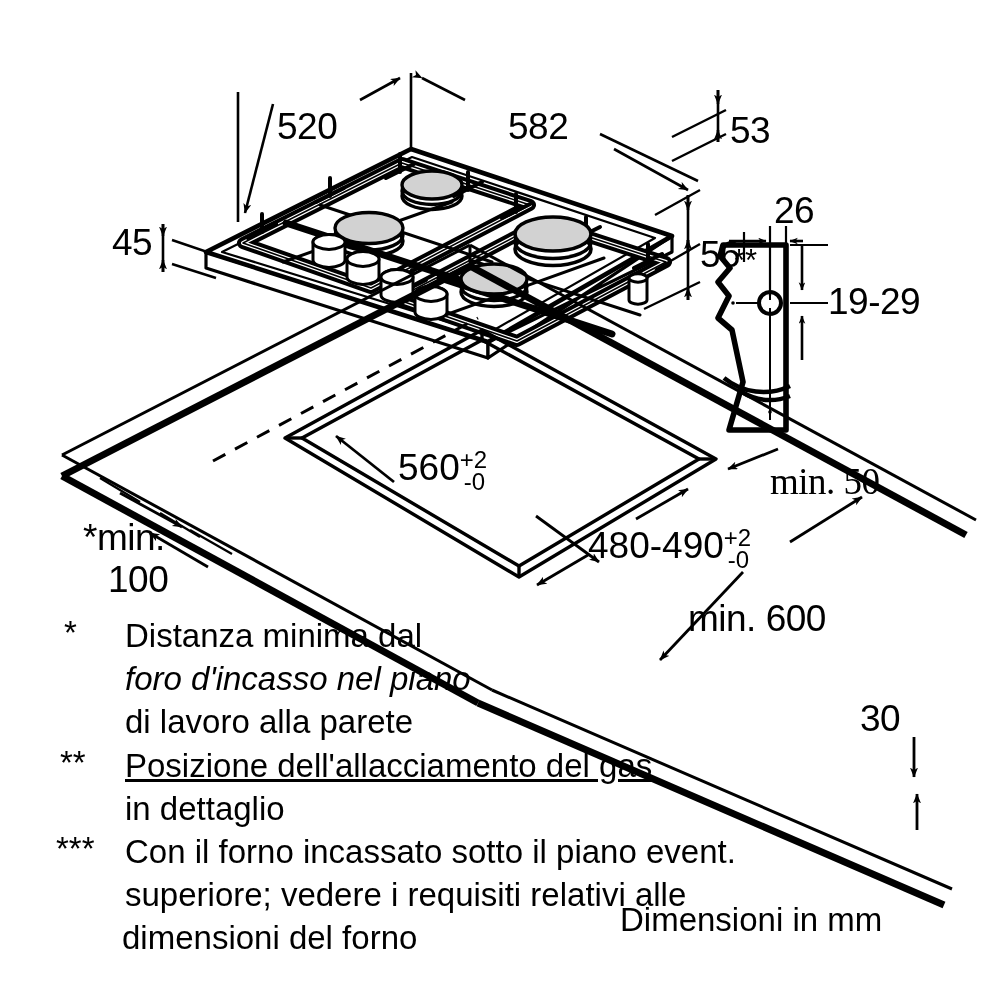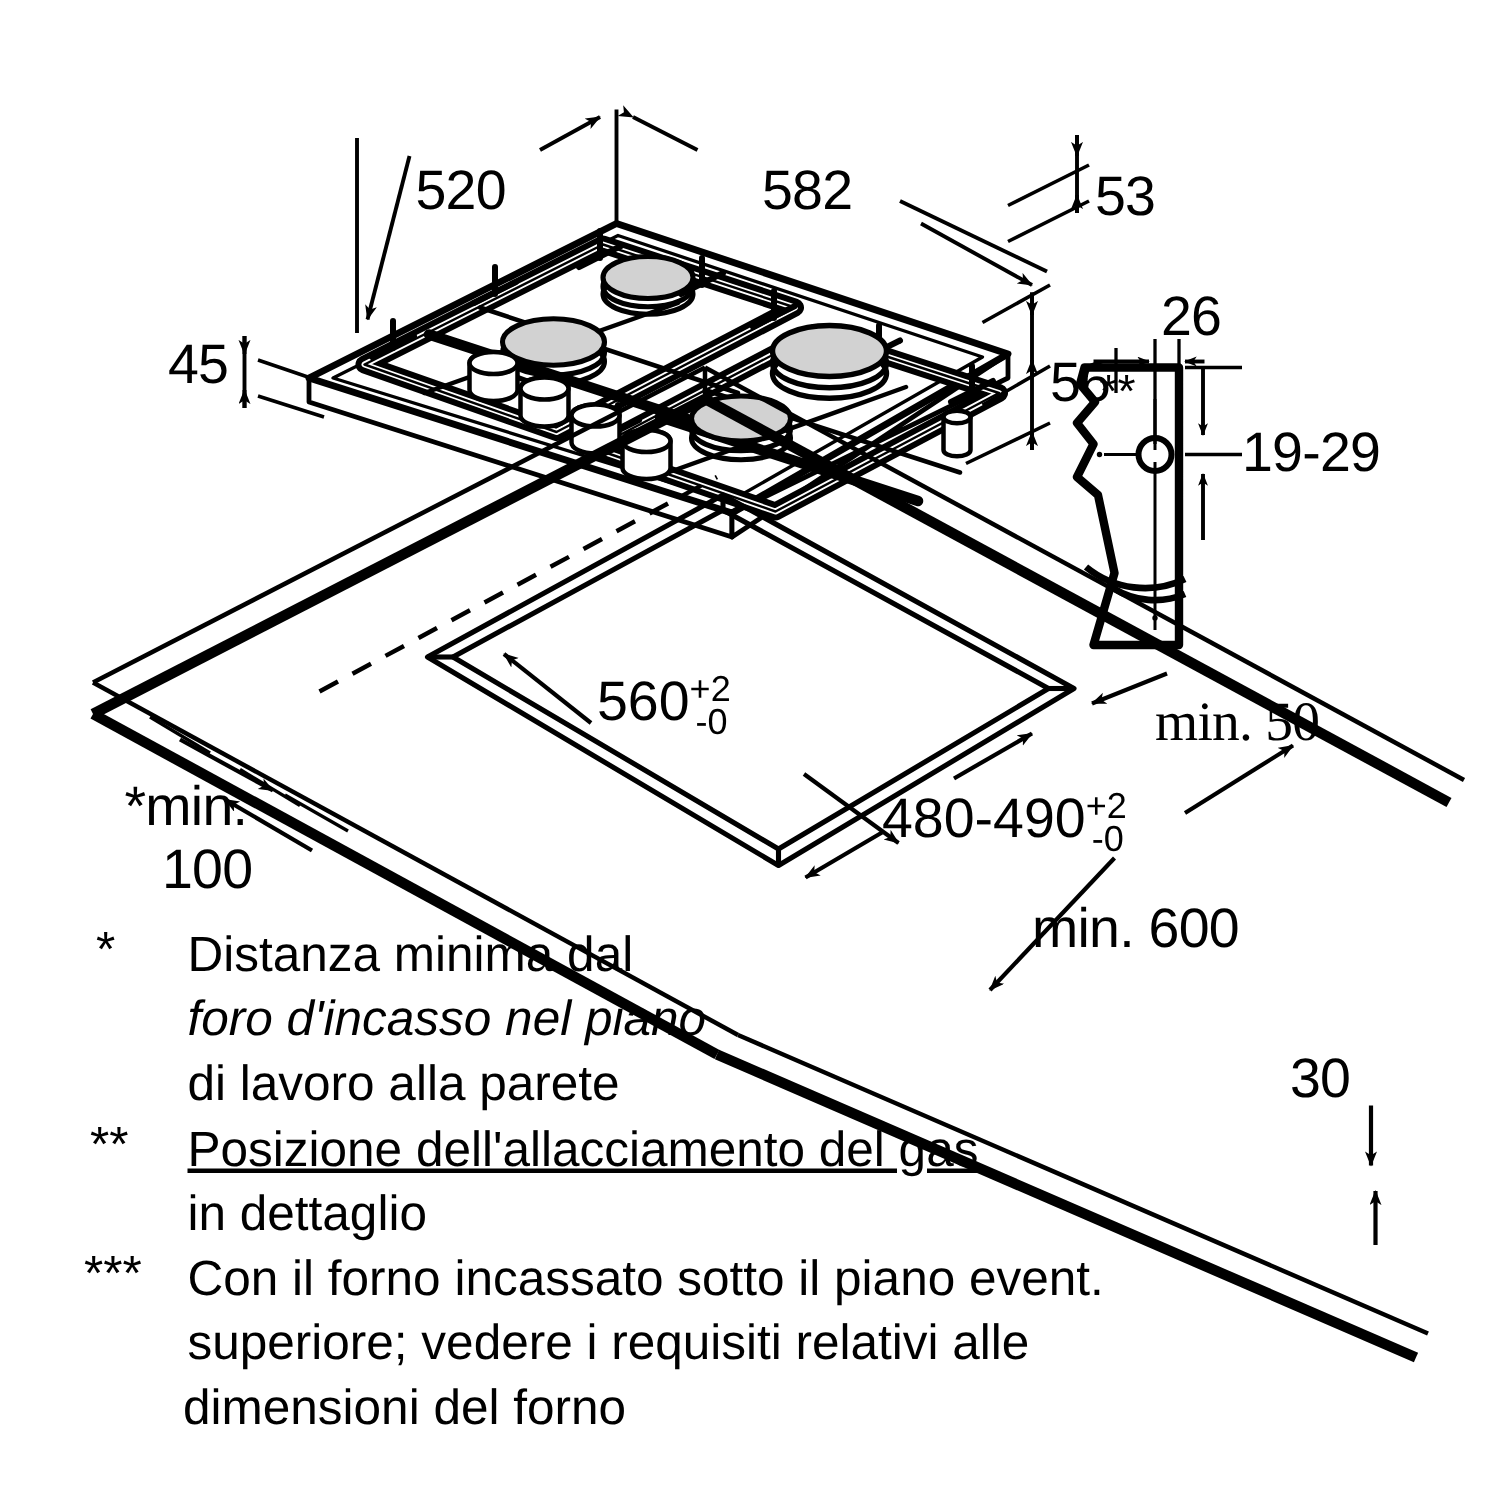--- a/index.html
+++ b/index.html
@@ -279,14 +279,15 @@
       <div class="lbl note" style="left:65px;top:172px;">in dettaglio</div>
     </div>
     <div style="position:relative;">
       <div class="lbl marker" style="left:-4px;top:217px;">***</div>
       <div class="lbl note" style="left:65px;top:215px;">Con il forno incassato sotto il piano event.</div>
       <div class="lbl note" style="left:65px;top:258px;">superiore; vedere i requisiti relativi alle</div>
       <div class="lbl note" style="left:62px;top:301px;">dimensioni del forno</div>
     </div>
   </div>
 
+  <div class="lbl note" style="left:620px;top:898px;">Dimensioni in mm</div>
 
 </div>
 
 </body></html>

